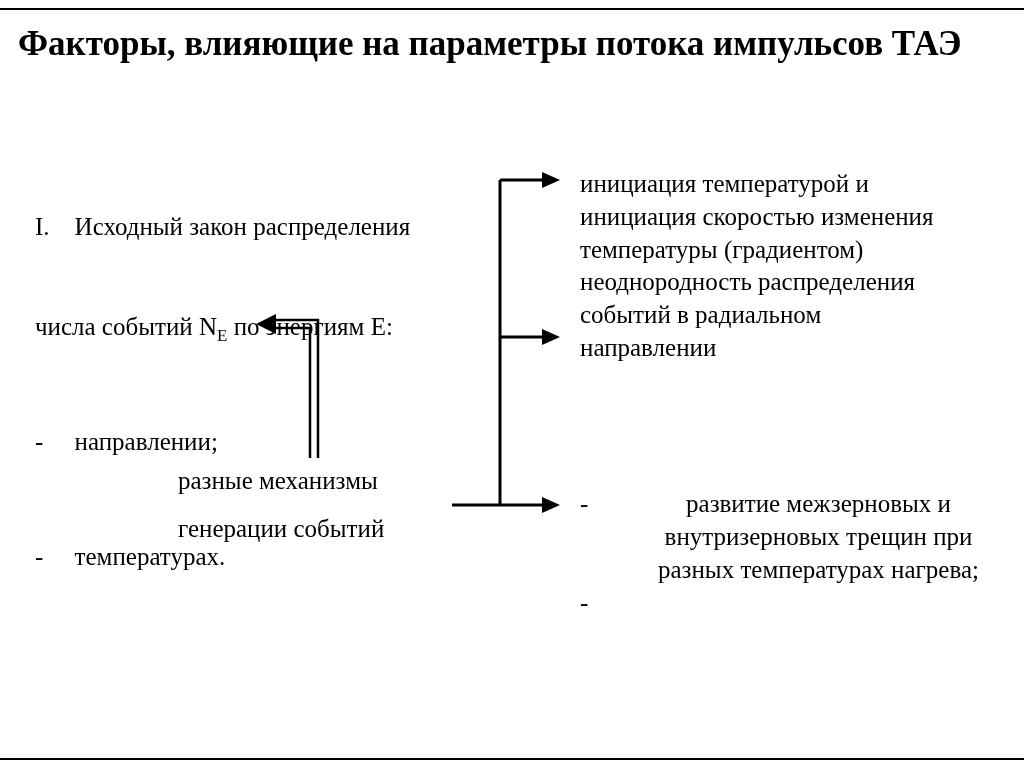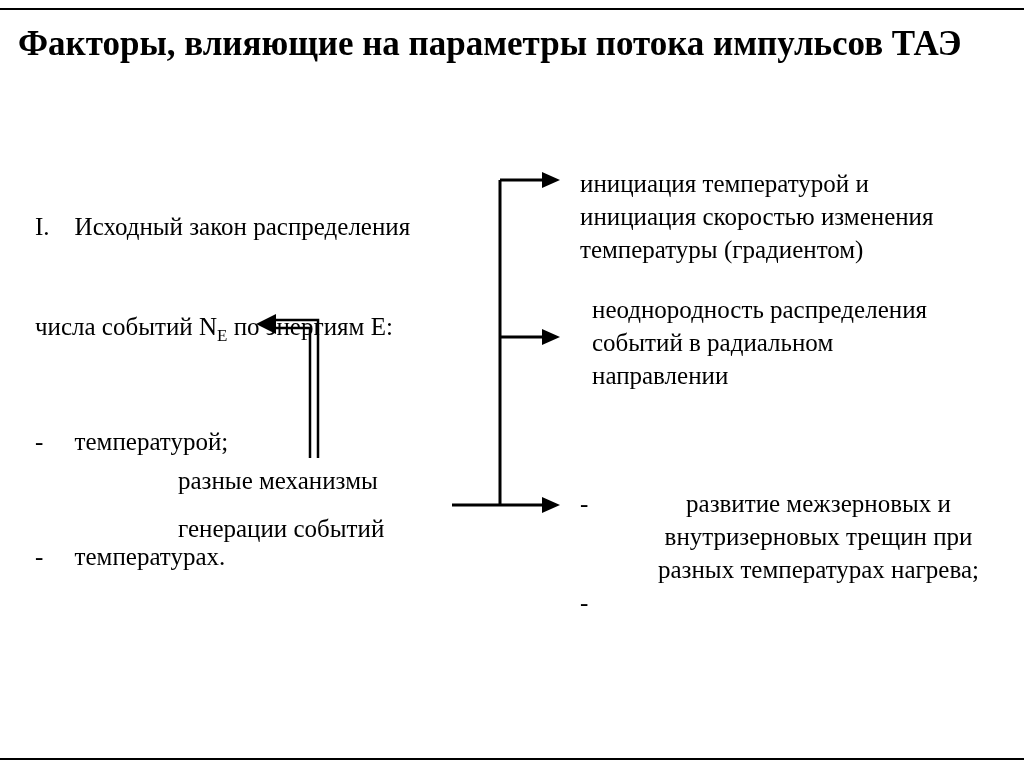--- a/index.html
+++ b/index.html
@@ -65,21 +65,21 @@
 
     .factor {
       position: absolute;
       left: 580px;
       width: 432px;
       font-size: 25px;
       line-height: 33px;
     }
     .preline { white-space: pre-line; }
     .f1 { top: 127px; margin-top: 40px; }
-    .f2 { top: 293px; margin-left: 12px; }
+    .f2 { top: 265px; }
     .f3 { top: 487px; }
     .f3-item { display: flex; }
     .f3-dash { flex: 0 0 45px; width: 45px; }
     .f3-text { flex: 1; white-space: pre-line; text-align: center; }
 
     .arrows {
       position: absolute;
       left: 0;
       top: 0;
       pointer-events: none;
@@ -91,21 +91,21 @@
 <div class="slide">
 
   <div class="hrule top"></div>
   <div class="hrule bottom"></div>
 
   <div class="title">Факторы, влияющие на параметры потока импульсов ТАЭ</div>
 
   <div class="left-block">
     <div class="l1">I.    Исходный закон распределения</div>
     <div class="l2"><span>числа событий N</span><sub>E</sub><span> по энергиям Е:</span></div>
-    <div class="li">-     температурой;</div>
+    <div class="li">-     направлении;</div>
     <div class="li">-     температурах.</div>
   </div>
 
   <div class="mechanism">
     <div class="m1">разные механизмы</div>
     <div>генерации событий</div>
   </div>
 
   <div class="factor f1 preline">инициация температурой и
 инициация скоростью изменения

